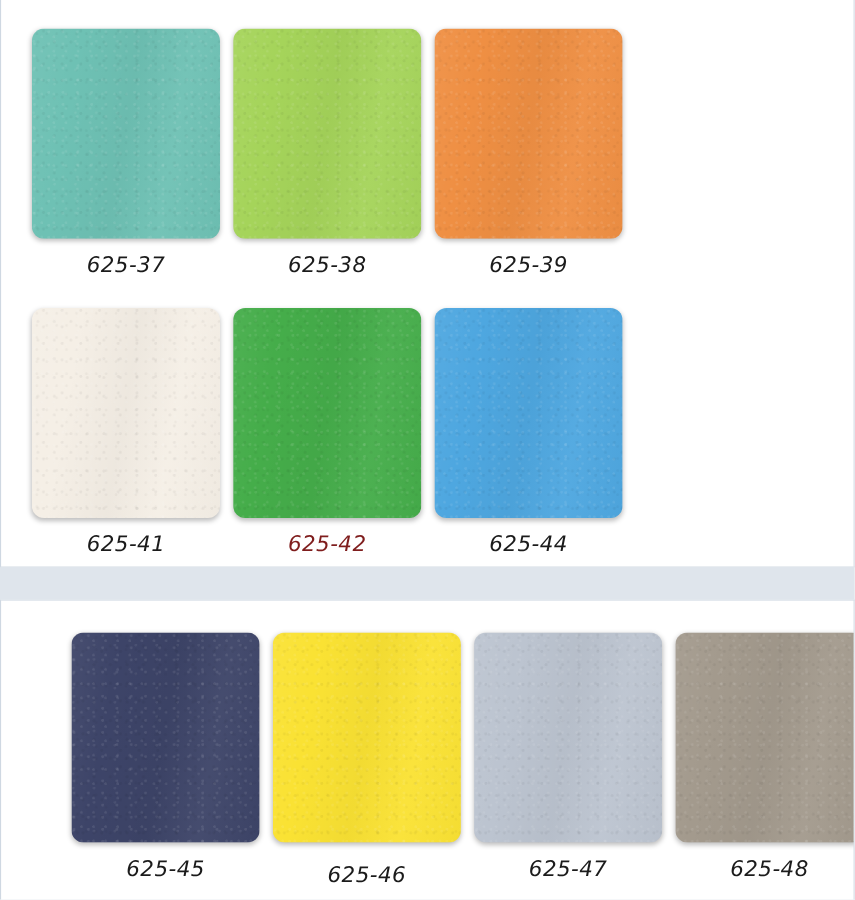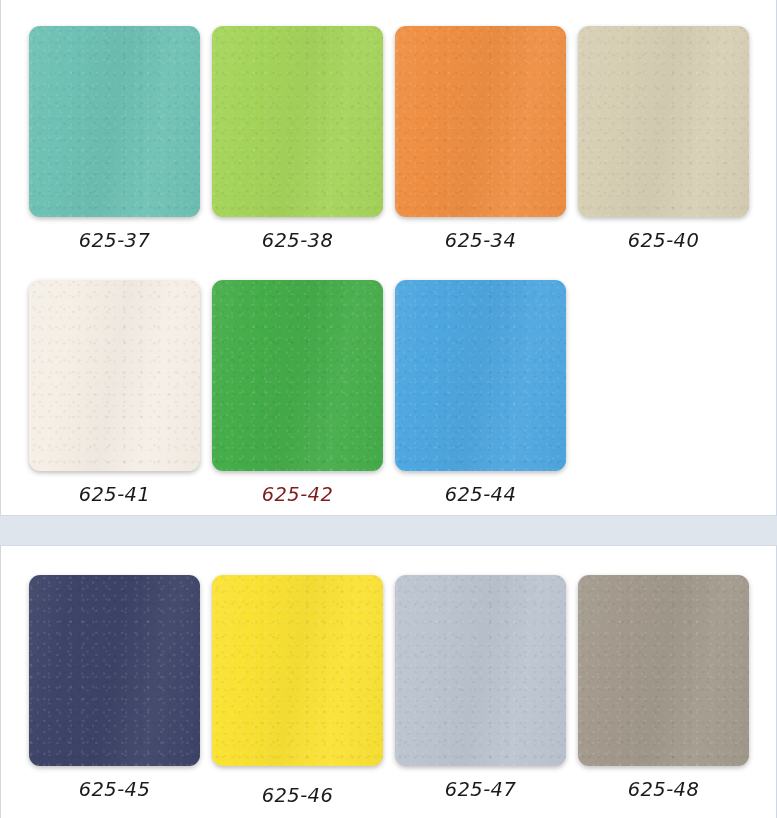--- a/index.html
+++ b/index.html
@@ -131,46 +131,42 @@
       <div class="swatch-cell">
         <div class="chip" style="background-color: rgb(110, 193, 180);"></div>
         <div class="chip-label" style="color: rgb(27, 27, 27);">625-37</div>
       </div>
       <div class="swatch-cell">
         <div class="chip" style="background-color: rgb(165, 212, 90);"></div>
         <div class="chip-label" style="color: rgb(27, 27, 27);">625-38</div>
       </div>
       <div class="swatch-cell">
         <div class="chip" style="background-color: rgb(239, 143, 67);"></div>
-        <div class="chip-label" style="color: rgb(27, 27, 27);">625-34</div>
-      </div>
-      <div class="swatch-cell">
-        <div class="chip" style="background-color: rgb(215, 207, 180);"></div>
-        <div class="chip-label" style="color: rgb(27, 27, 27);">625-40</div>
+        <div class="chip-label" style="color: rgb(27, 27, 27);">625-39</div>
       </div>
     </div>
 
     <div class="swatch-row swatch-row--r2">
       <div class="swatch-cell">
         <div class="chip" style="background-color: rgb(245, 239, 230);"></div>
         <div class="chip-label" style="color: rgb(27, 27, 27);">625-41</div>
       </div>
       <div class="swatch-cell">
         <div class="chip" style="background-color: rgb(69, 173, 74);"></div>
         <div class="chip-label" style="color: #7f1d1d;">625-42</div>
       </div>
       <div class="swatch-cell">
         <div class="chip" style="background-color: rgb(78, 167, 224);"></div>
         <div class="chip-label" style="color: rgb(27, 27, 27);">625-44</div>
       </div>
     </div>
 
   </section>
 
-  <section class="panel panel--bottom" style="background: rgb(255, 255, 255);">
+  <section class="panel panel--bottom" style="background: rgb(255, 255, 255); padding-left: 36px;">
 
     <div class="swatch-row swatch-row--r3">
       <div class="swatch-cell">
         <div class="chip" style="background-color: rgb(61, 68, 104);"></div>
         <div class="chip-label" style="color: rgb(27, 27, 27);">625-45</div>
       </div>
       <div class="swatch-cell">
         <div class="chip" style="background-color: rgb(250, 226, 51);"></div>
         <div class="chip-label" style="color: rgb(27, 27, 27); margin-top: 20px;">625-46</div>
       </div>

